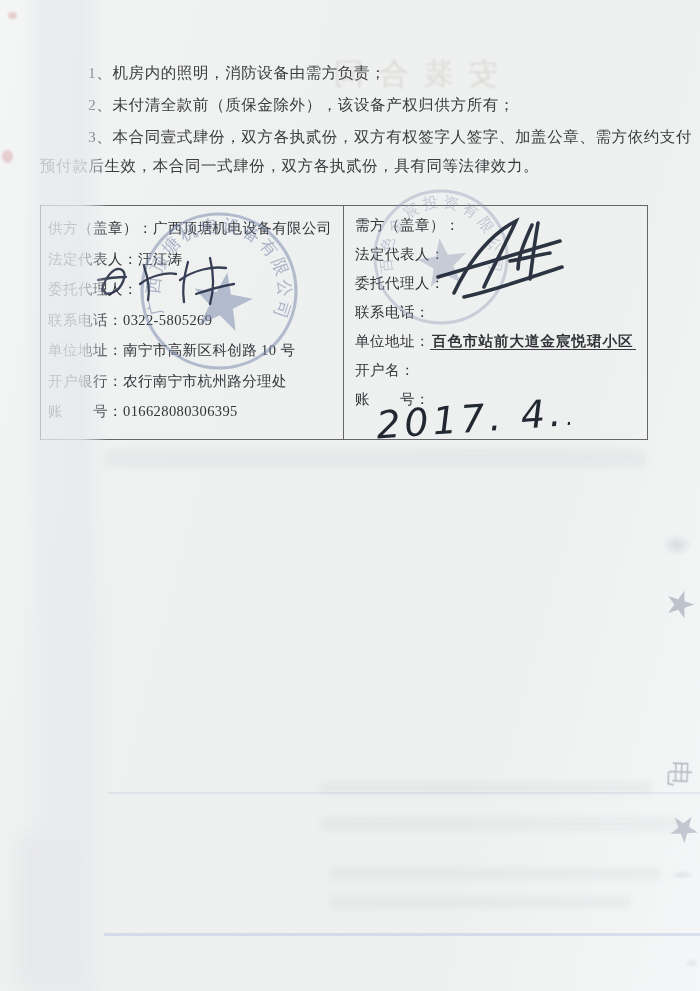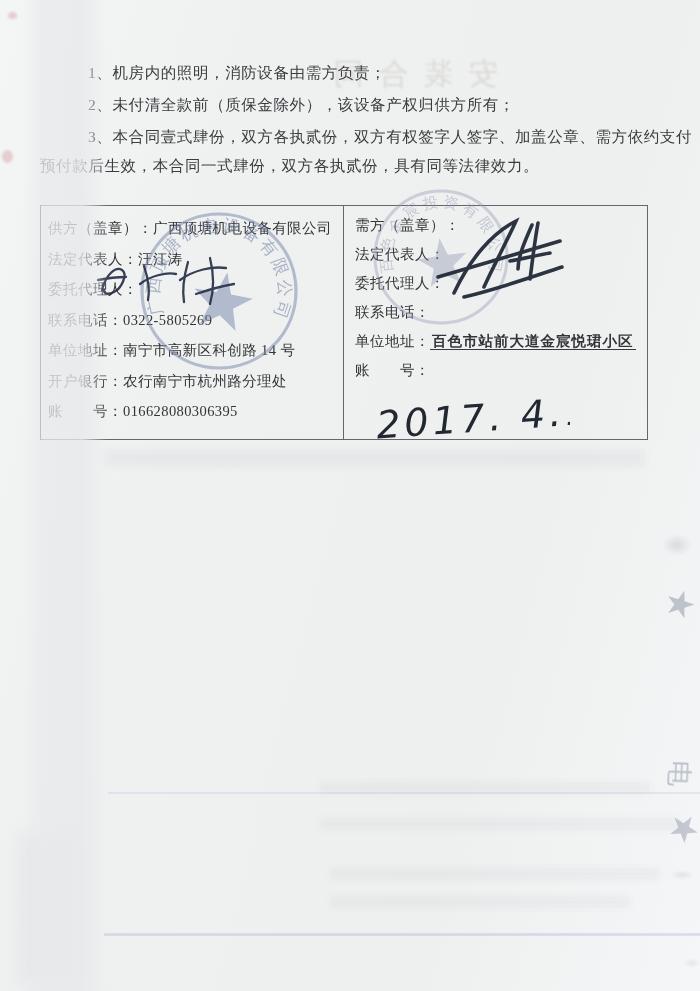--- a/index.html
+++ b/index.html
@@ -50,31 +50,32 @@
   <div class="clause" style="left:40px;top:156px;">预付款后生效，本合同一式肆份，双方各执贰份，具有同等法律效力。</div>
 
   <div class="contract-table">
     <div class="tdivider"></div>
 
     <div class="cell left">
       <div class="row"><span class="lb">供方（盖章）：</span><span class="val">广西顶塘机电设备有限公司</span></div>
       <div class="row"><span class="lb">法定代表人：</span><span class="val">汪江涛</span></div>
       <div class="row"><span class="lb">委托代理人：</span><span class="val"></span></div>
       <div class="row"><span class="lb">联系电话：</span><span class="val">0322-5805269</span></div>
-      <div class="row"><span class="lb">单位地址：</span><span class="val">南宁市高新区科创路 14 号</span></div>
+      <div class="row"><span class="lb">单位地址：</span><span class="val">南宁市高新区科创路 10 号</span></div>
       <div class="row"><span class="lb">开户银行：</span><span class="val">农行南宁市杭州路分理处</span></div>
       <div class="row"><span class="lb">账　　号：</span><span class="val">016628080306395</span></div>
     </div>
 
     <div class="cell right">
       <div class="row"><span class="lb">需方（盖章）：</span><span class="val"></span></div>
       <div class="row"><span class="lb">法定代表人：</span><span class="val"></span></div>
       <div class="row"><span class="lb">委托代理人：</span><span class="val"></span></div>
       <div class="row"><span class="lb">联系电话：</span><span class="val"></span></div>
       <div class="row"><span class="lb">单位地址：</span><span class="val u">百色市站前大道金宸悦珺小区</span></div>
+      <div class="row"><span class="lb">开户名：</span><span class="val"></span></div>
       <div class="row"><span class="lb">账　　号：</span><span class="val"></span></div>
     </div>
   </div>
 
   <svg class="stamp" style="left:134px;top:206px;" width="170" height="170" viewBox="0 0 170 170">
     <circle class="seal-ring" cx="85" cy="85" r="77" stroke="#7585aa" stroke-opacity="0.5" stroke-width="3.2"></circle>
     <defs>
         <path id="sealPathL" d="M85,25 a60,60 0 1,1 -0.1,0"></path>
       </defs>
     <g transform="rotate(-118 85 85)">

